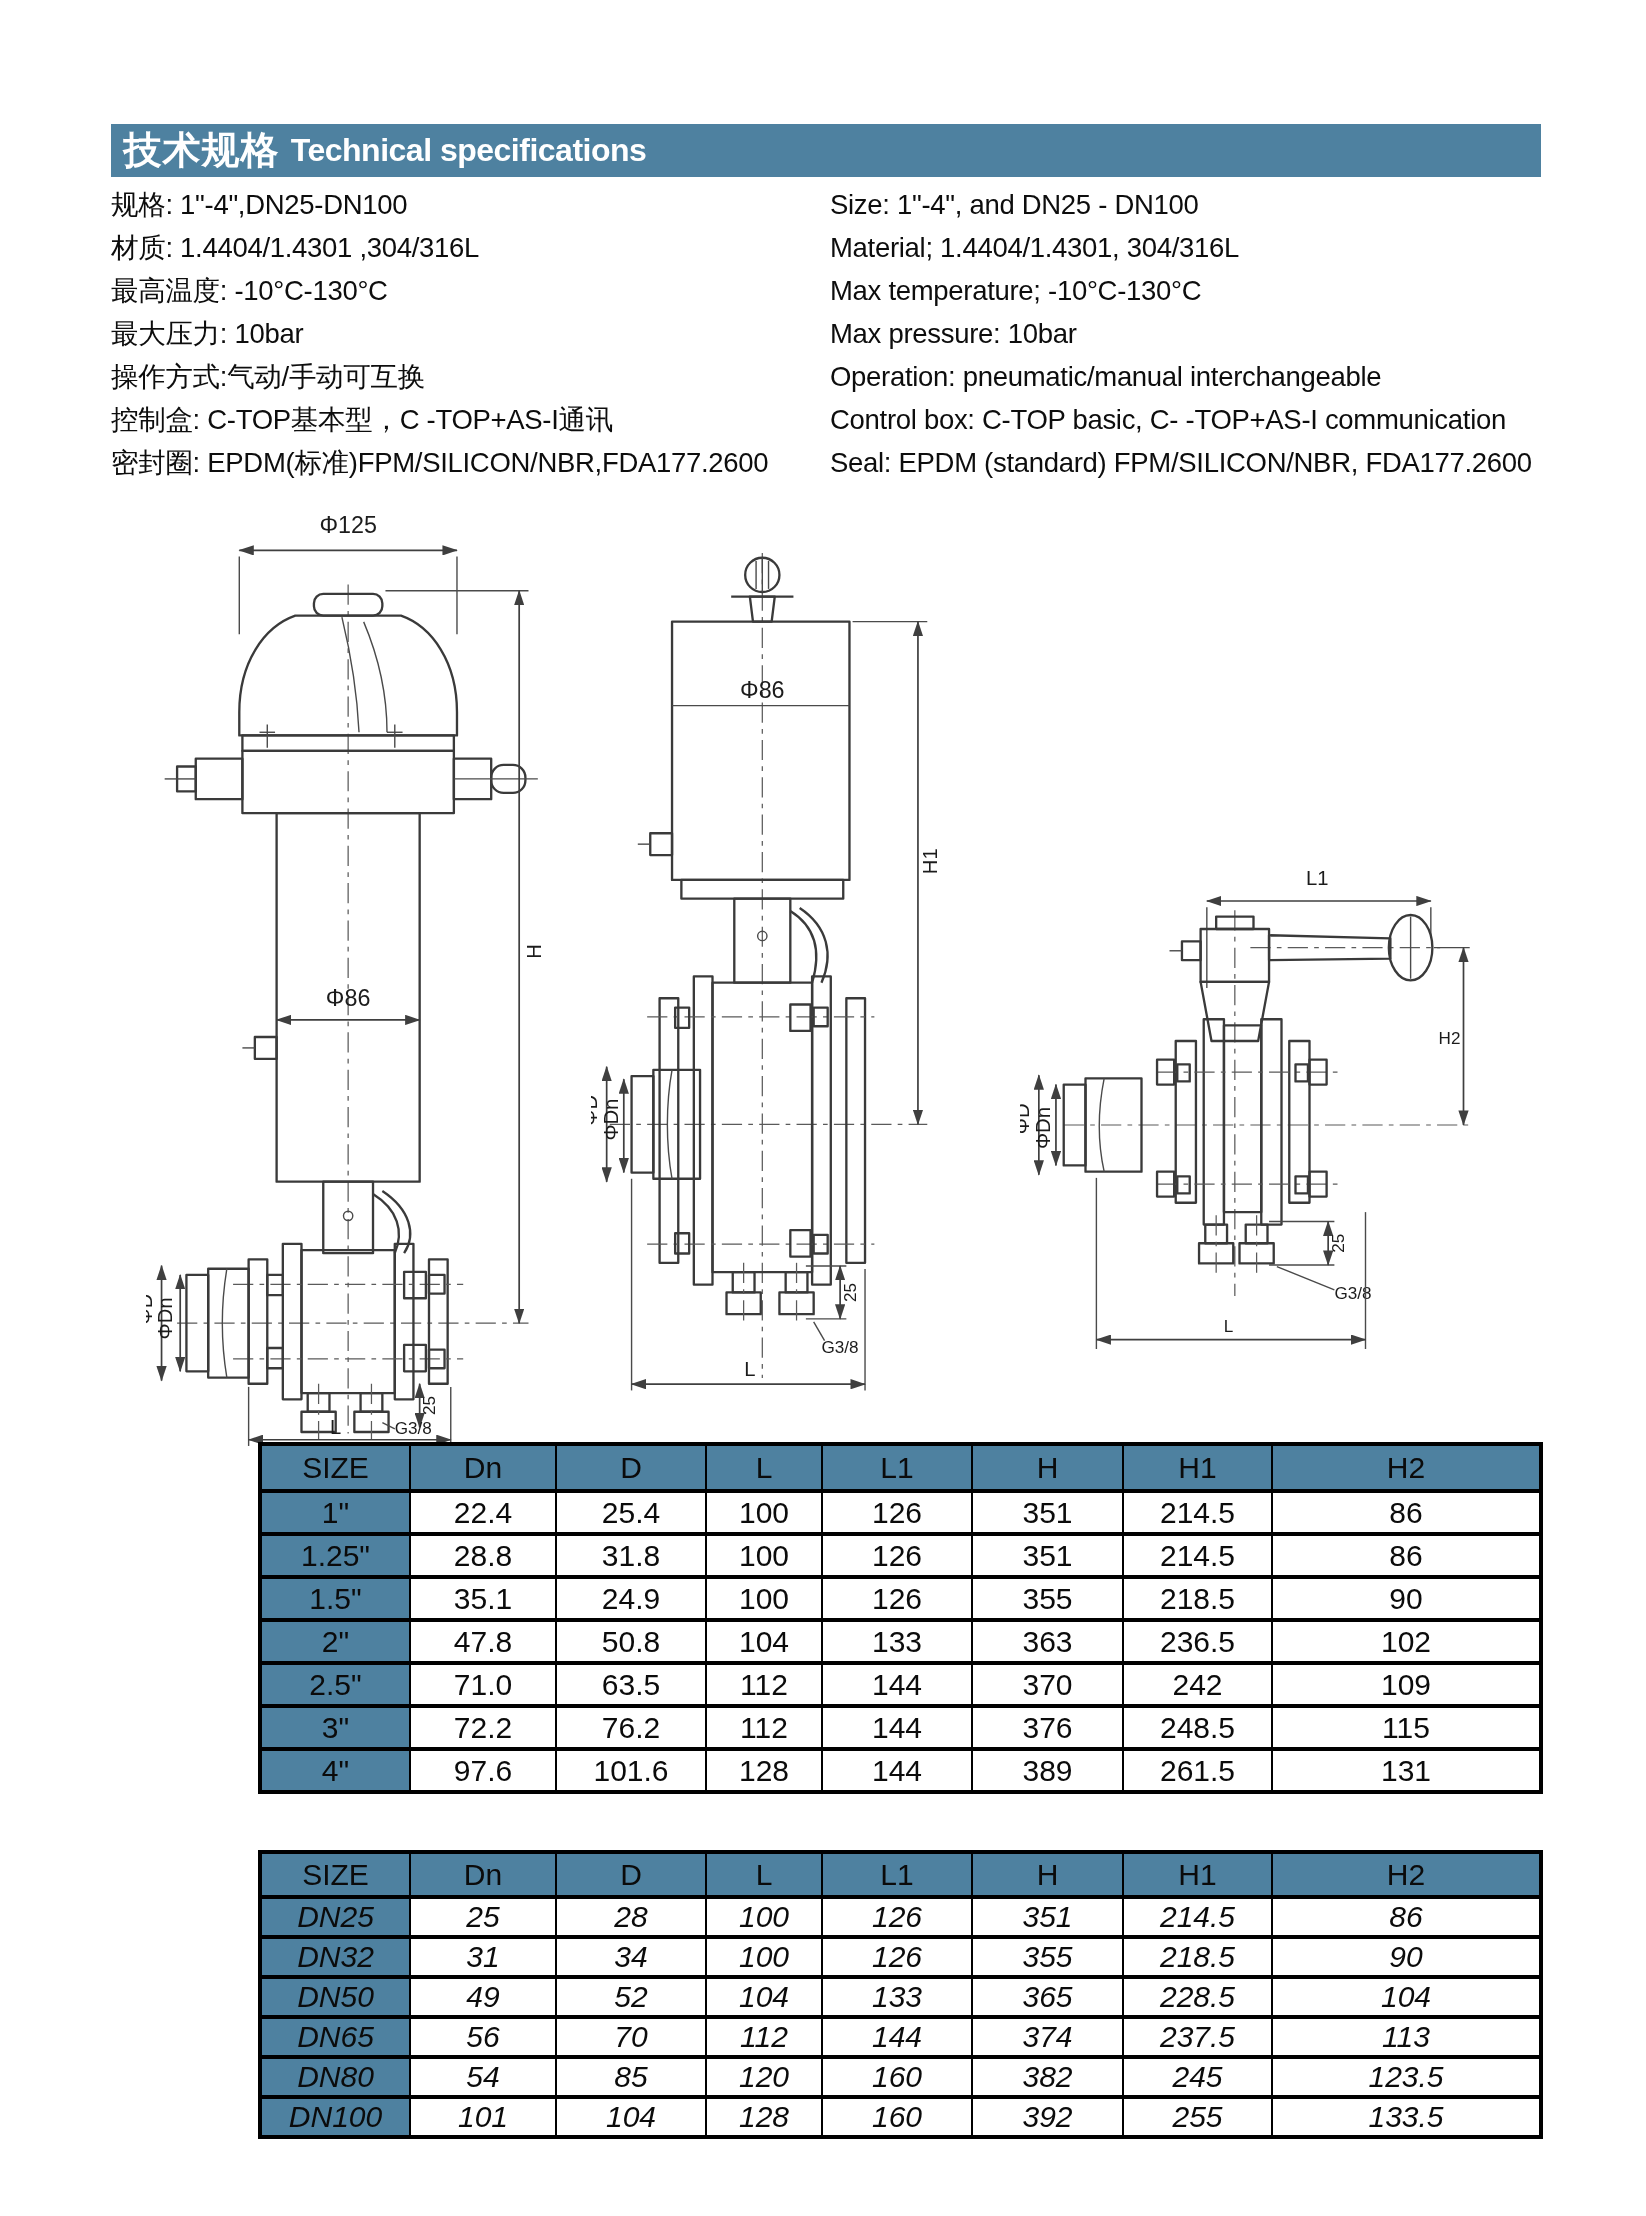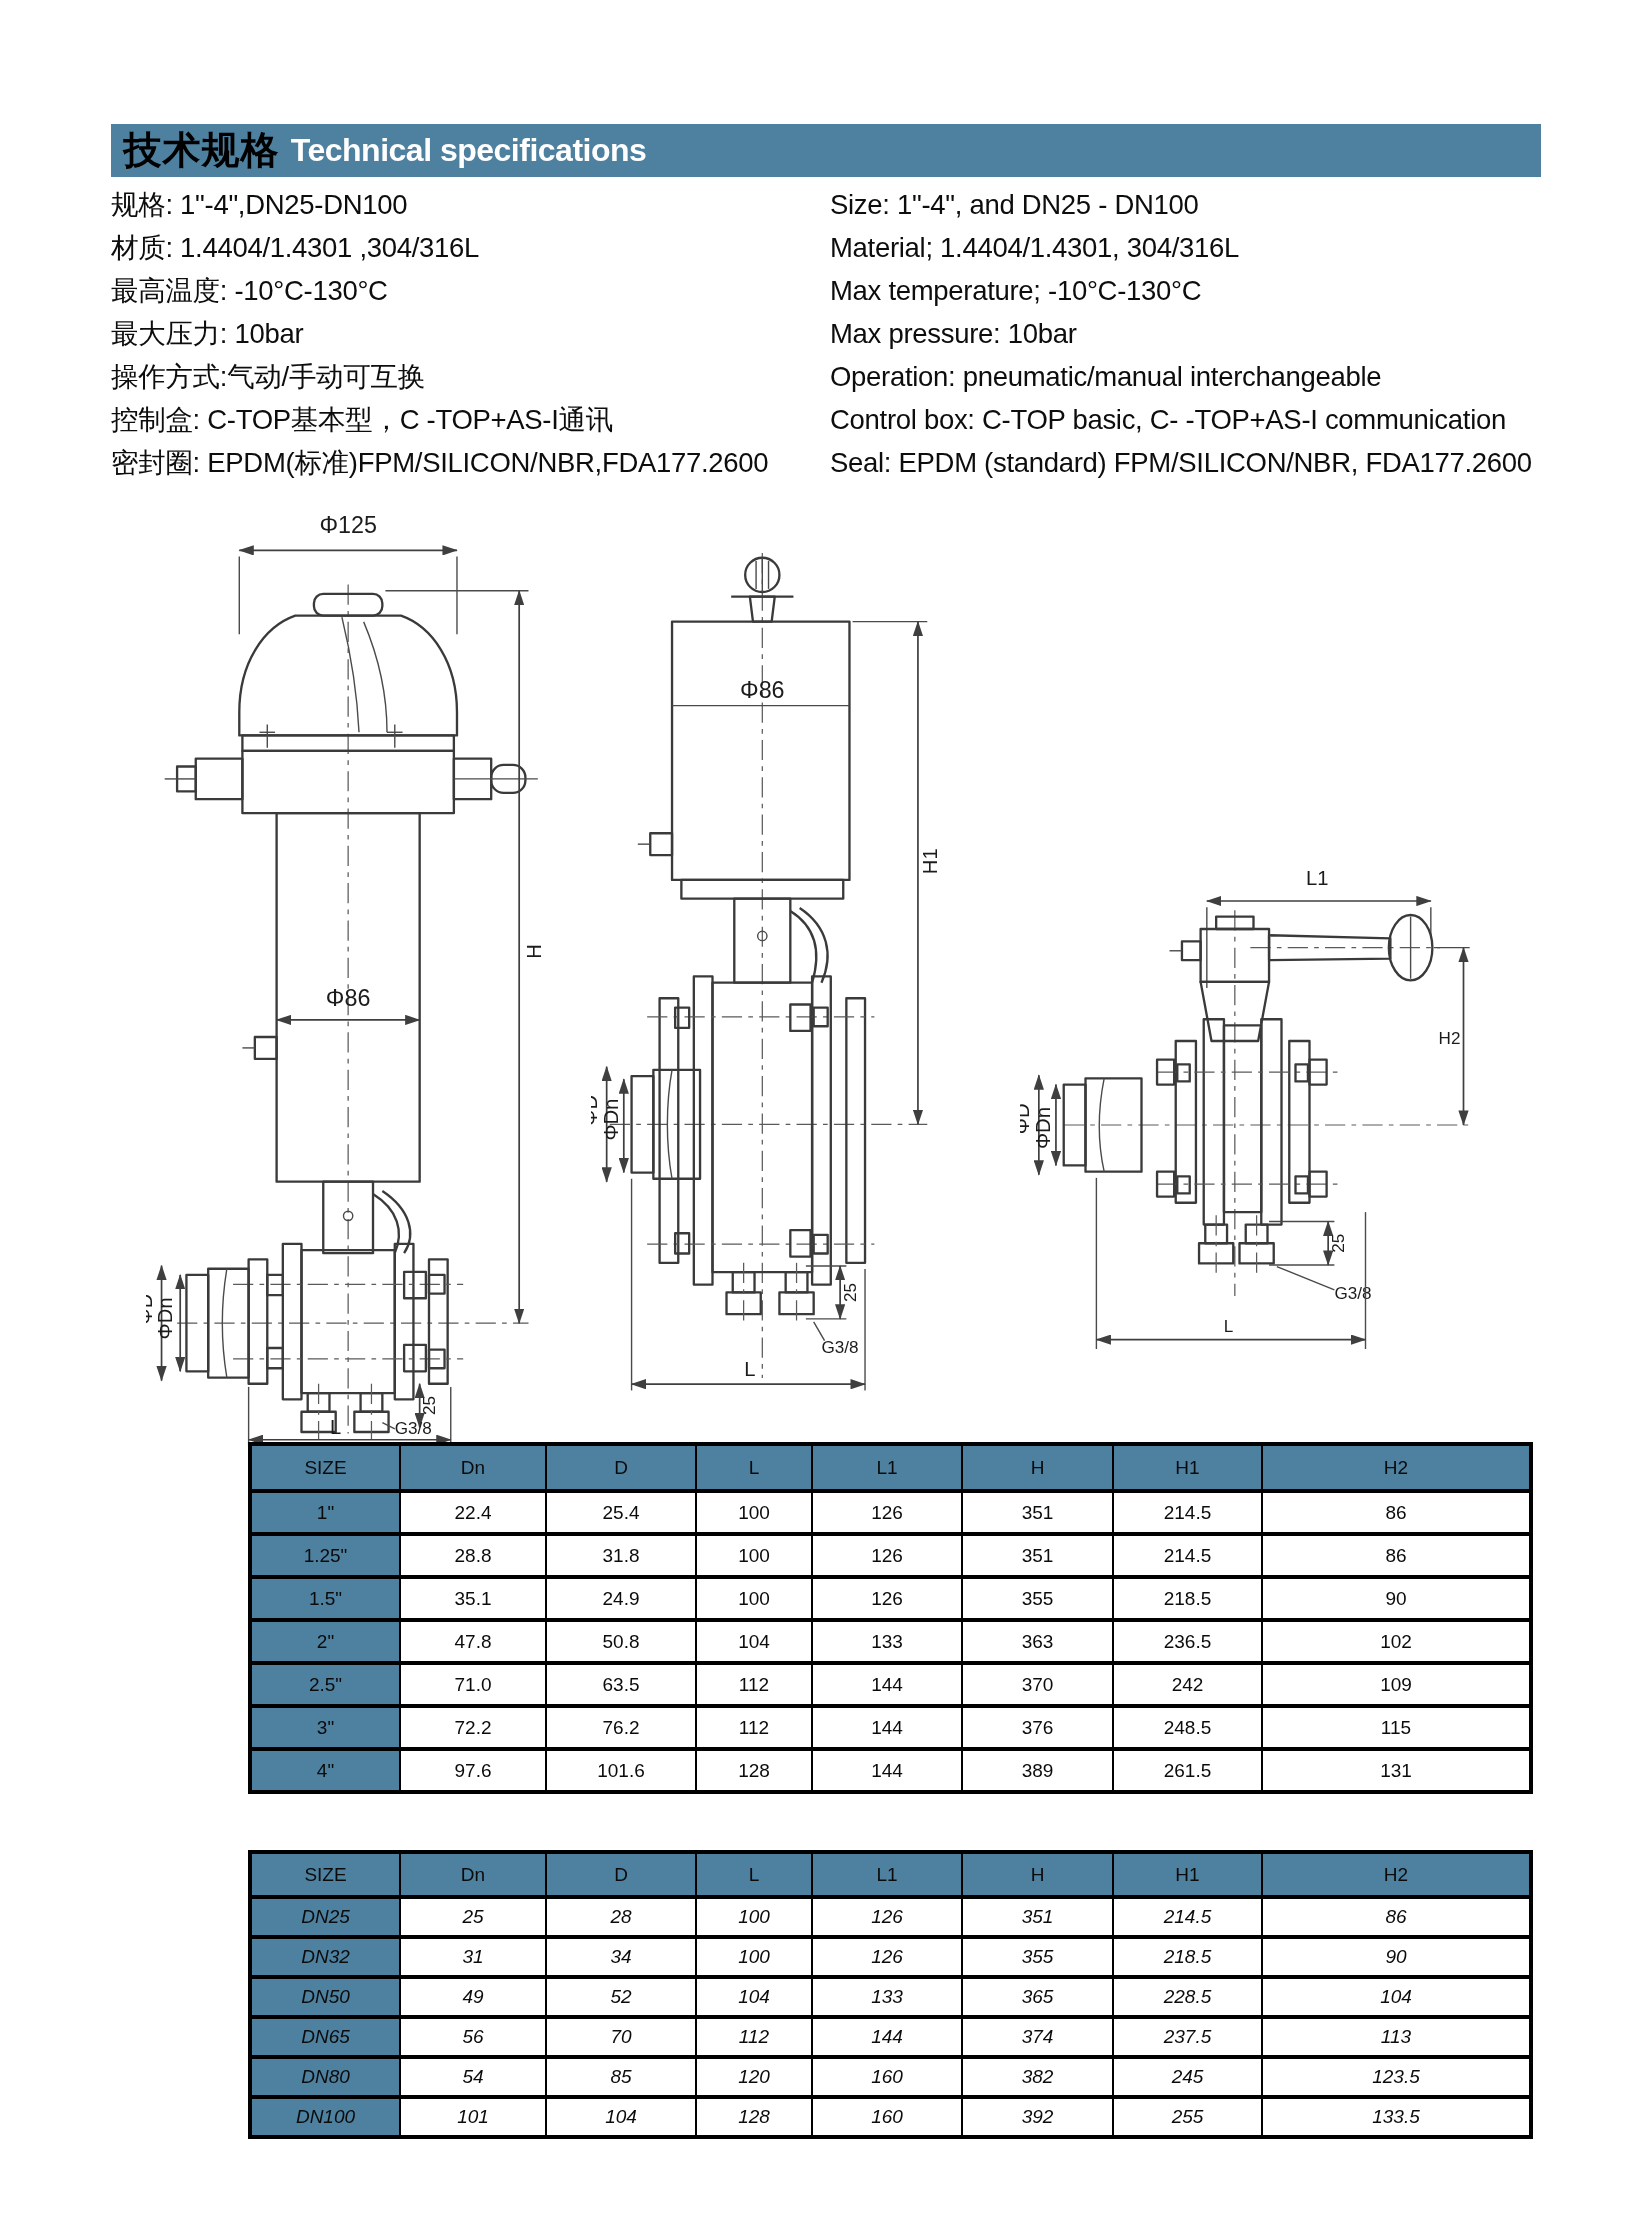--- a/index.html
+++ b/index.html
@@ -8,43 +8,43 @@
     font-family:"Liberation Sans","DejaVu Sans",sans-serif;color:#111;
   }
   #page{position:absolute;inset:0;background:#fff;}
 
   
   .title-bar{
     position:absolute;left:111px;top:124px;width:1430px;height:53px;
     background:#4e81a0;display:flex;align-items:center;box-sizing:border-box;
     padding-left:12.4px;
   }
-  .title-bar .t-zh{font-size:38px;font-weight:bold;color:#000000;letter-spacing:1px;}
+  .title-bar .t-zh{font-size:38px;font-weight:bold;color:#ffffff;letter-spacing:1px;}
   .title-bar .t-en{font-size:32px;font-weight:bold;color:#fff;margin-left:11.4px;letter-spacing:-0.5px;}
 
   
   .spec-col{position:absolute;top:183px;font-size:27.5px;line-height:43px;color:#0d0d0d;letter-spacing:-0.3px;white-space:nowrap;}
   #spec-zh{left:111px;width:710px;}
   #spec-en{left:830px;width:778px;}
 
   
   .drawing{position:absolute;}
   svg text{font-family:"Liberation Sans","DejaVu Sans",sans-serif;fill:#1c1c1c;}
   .out{stroke:#3a3a3a;stroke-width:1.5;fill:none;stroke-linejoin:round;}
   .thin{stroke:#4a4a4a;stroke-width:0.9;fill:none;}
   .dim{stroke:#3f3f3f;stroke-width:1.1;fill:none;}
   .cl{stroke:#5a5a5a;stroke-width:0.8;fill:none;stroke-dasharray:13 4 3 4;}
   .dt{font-size:13px;}
   .dtl{font-size:15px;}
   .dts{font-size:11px;}
 
   
   table.dims{
-    position:absolute;left:248px;width:1282px;border-collapse:collapse;
-    table-layout:fixed;font-size:19px;border:4.7px solid #000;
+    position:absolute;left:258px;width:1282px;border-collapse:collapse;
+    table-layout:fixed;font-size:30px;border:4.7px solid #000;
   }
   .dims th,.dims td{
     border:2.1px solid #000;border-top-width:4.7px;border-bottom-width:4.7px;
     text-align:center;vertical-align:middle;font-weight:normal;color:#0b0b0b;
     background:#fff;padding:0;overflow:hidden;
   }
   .dims thead th{background:#4e81a0;}
   .dims tbody th{background:#4e81a0;}
   #table1{top:1442px;}
   #table2{top:1850px;}

